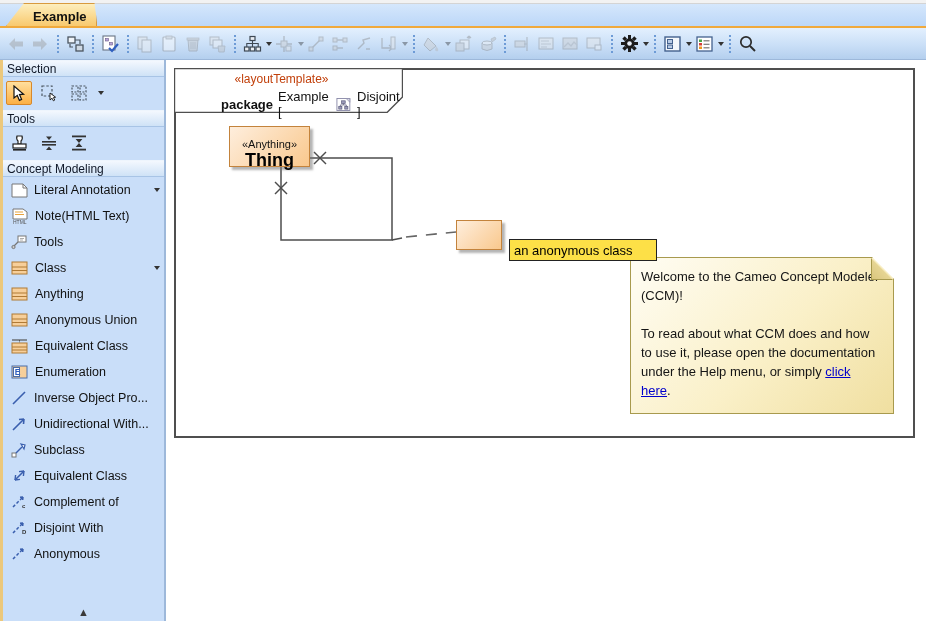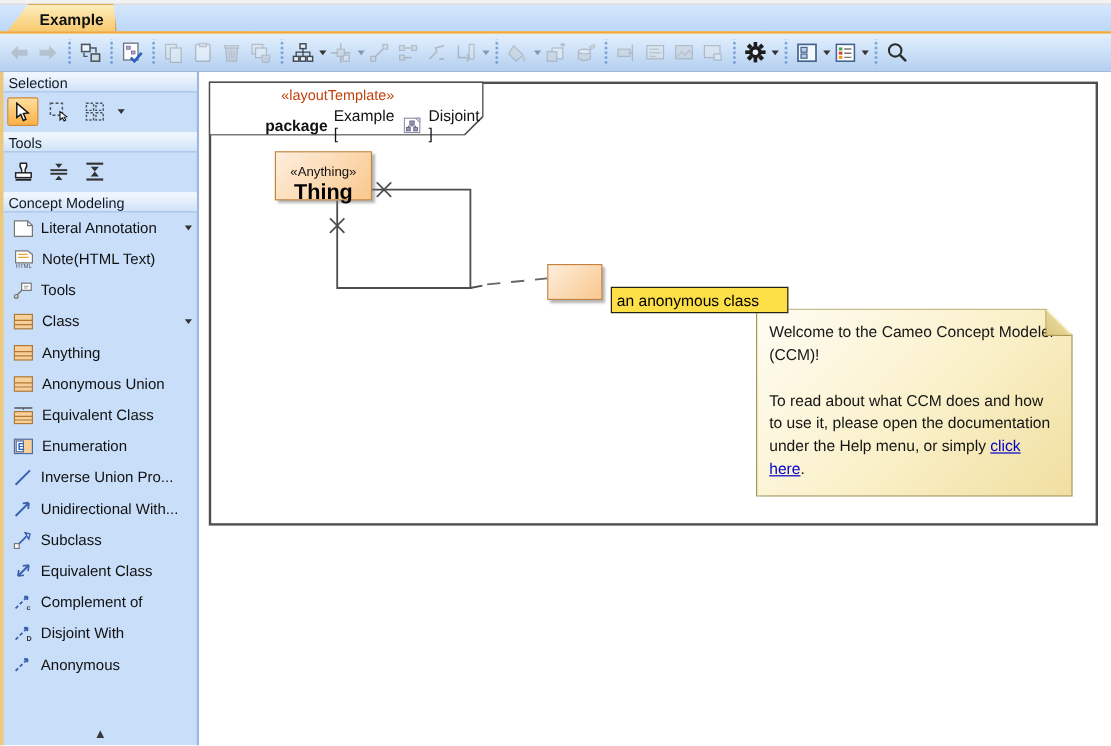--- a/index.html
+++ b/index.html
@@ -424,21 +424,21 @@
           <rect x="1" y="1" width="15" height="12" fill="#f7cf9a" stroke="#4a6da8"></rect>
           <rect x="2.5" y="2.5" width="6" height="9" fill="#fff" stroke="#4a6da8"></rect>
           <text x="3.8" y="10" font-size="8.5" font-weight="bold" font-family="Liberation Sans" fill="#2f5fbf">E</text>
         </svg>
         <span class="lbl">Enumeration</span>
       </div>
       <div class="item">
         <svg width="17" height="16" viewBox="0 0 17 16">
           <path d="M2 14 L14 2" stroke="#3a5fae" stroke-width="1.6"></path>
         </svg>
-        <span class="lbl">Inverse Union Pro...</span>
+        <span class="lbl">Inverse Object Pro...</span>
       </div>
       <div class="item">
         <svg width="17" height="16" viewBox="0 0 17 16">
           <path d="M2 14 L13 3 M13 3 l-5 .5 M13 3 l-.5 5" stroke="#3a5fae" stroke-width="1.6" fill="none"></path>
         </svg>
         <span class="lbl">Unidirectional With...</span>
       </div>
       <div class="item">
         <svg width="17" height="16" viewBox="0 0 17 16">
           <rect x="1" y="11" width="4" height="4" fill="#fff" stroke="#777"></rect>

